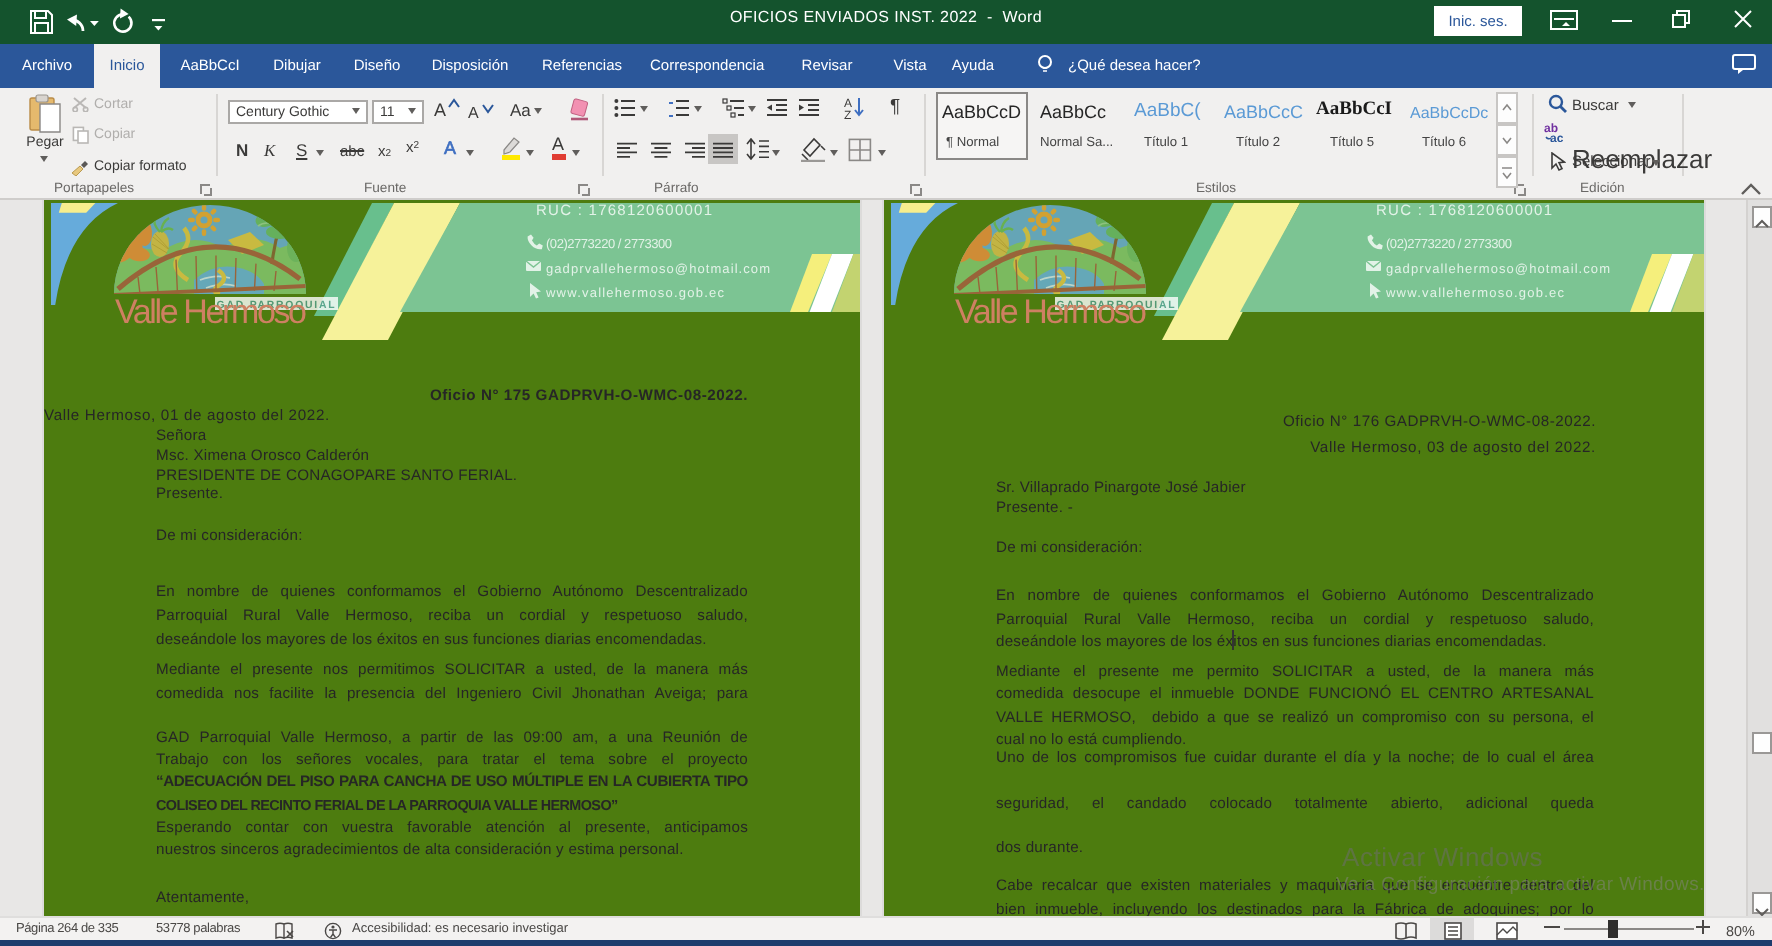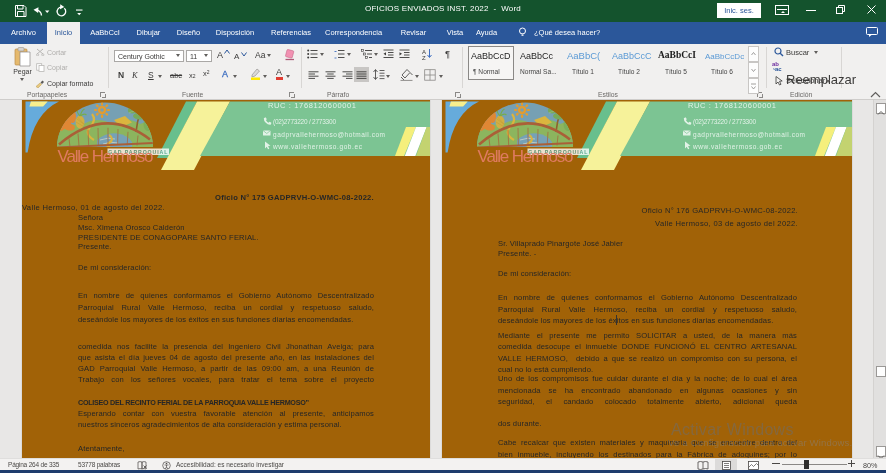--- a/index.html
+++ b/index.html
@@ -13,21 +13,21 @@
 #ribbonbg { position:absolute; left:0; top:44px; width:886px; height:56px; background:#f1f0ef; border-bottom:1px solid #cfcdcb; }
 #ribbon { position:absolute; left:0; top:0; width:886px; height:100px; }
 .gsep { position:absolute; top:47px; height:41px; width:1px; background:#d8d6d4; }
 .glabel { position:absolute; top:91px; font-size:6.8px; color:#6a6866; }
 .launcher { position:absolute; width:5px; height:5px; border-top:1px solid #8a8886; border-left:1px solid #8a8886; }
 .launcher:after { content:""; position:absolute; right:-1px; bottom:-1px; width:3px; height:3px; border-right:1px solid #8a8886; border-bottom:1px solid #8a8886; }
 .rtxt { position:absolute; font-size:7px; color:#3b3a39; white-space:nowrap; }
 .caret { position:absolute; left:0; top:0; width:0; height:0; border-left:2.5px solid transparent; border-right:2.5px solid transparent; border-top:3px solid #605e5c; }
 
 #docarea { position:absolute; left:0; top:100px; width:873px; height:358px; background:#e8e7e6; overflow:hidden; }
-.page { position:absolute; top:0; background:#a16207; height:360px; box-shadow:0 0 0 1px #dcdbda; overflow:hidden; }
+.page { position:absolute; top:0; background:#4d7c0f; height:360px; box-shadow:0 0 0 1px #dcdbda; overflow:hidden; }
 
 #statusbar { position:absolute; left:0; top:458px; width:886px; height:12px; background:#f3f2f1; border-top:1px solid #dfdedd; font-size:6.5px; color:#4a4846; letter-spacing:-0.2px; }
 #navybottom { position:absolute; left:0; top:470px; width:886px; height:3px; background:#1e3c6d; }
 
 #vscroll { position:absolute; left:873px; top:100px; width:13px; height:358px; background:#e1e0df; border-left:1px solid #d4d2d0; }
 .sbtn { position:absolute; left:2px; width:10px; height:11px; background:#fefefe; border:1px solid #9a9896; }
 
 .dline { position:absolute; font-size:7.6px; letter-spacing:0.12px; color:#262626; white-space:nowrap; }
 .jline { position:absolute; font-size:7.6px; letter-spacing:0.12px; color:#262626; text-align:justify; text-align-last:justify; white-space:normal; height:10px; overflow:visible; word-spacing:-0.2px; }
 </style>
@@ -408,24 +408,25 @@
     <div class="dline" style="left:0;right:56px;top:93px;text-align:right;font-weight:bold;letter-spacing:0.27px">Oficio N° 175 GADPRVH-O-WMC-08-2022.</div>
     <div class="dline" style="left:0;right:56px;top:103px;text-align:left;letter-spacing:0.33px">Valle Hermoso, 01 de agosto del 2022.</div>
     <div class="dline" style="left:56px;top:112.5px">Señora</div>
     <div class="dline" style="left:56px;top:122.5px">Msc. Ximena Orosco Calderón</div>
     <div class="dline" style="left:56px;top:132.5px">PRESIDENTE DE CONAGOPARE SANTO FERIAL.</div>
     <div class="dline" style="left:56px;top:141.5px">Presente.</div>
     <div class="dline" style="left:56px;top:162.8px">De mi consideración:</div>
     <div class="jline" style="left:56px;top:191.4px;width:296px">En nombre de quienes conformamos el Gobierno Autónomo Descentralizado</div>
     <div class="jline" style="left:56px;top:202.9px;width:296px">Parroquial Rural Valle Hermoso, reciba un cordial y respetuoso saludo,</div>
     <div class="dline" style="left:56px;top:214.5px">deseándole los mayores de los éxitos en sus funciones diarias encomendadas.</div>
+    <div class="jline" style="left:56px;top:230.3px;width:296px">Mediante el presente nos permitimos SOLICITAR a usted, de la manera más</div>
     <div class="jline" style="left:56px;top:241.9px;width:296px">comedida nos facilite la presencia del Ingeniero Civil Jhonathan Aveiga; para</div>
-    <div class="jline" style="left:56px;top:253px;width:296px">que asista el día jueves 04 de agosto del presente año, en las instalaciones del</div>
     <div class="jline" style="left:56px;top:264.2px;width:296px">GAD Parroquial Valle Hermoso, a partir de las 09:00 am, a una Reunión de</div>
     <div class="jline" style="left:56px;top:275.4px;width:296px">Trabajo con los señores vocales, para tratar el tema sobre el proyecto</div>
+    <div class="jline" style="left:56px;top:286.3px;width:296px;font-weight:bold;letter-spacing:-0.22px">“ADECUACIÓN DEL PISO PARA CANCHA DE USO MÚLTIPLE EN LA CUBIERTA TIPO</div>
     <div class="dline" style="left:56px;top:297.8px;font-weight:bold;font-size:7.2px;letter-spacing:-0.28px">COLISEO DEL RECINTO FERIAL DE LA PARROQUIA VALLE HERMOSO”</div>
     <div class="jline" style="left:56px;top:308.6px;width:296px">Esperando contar con vuestra favorable atención al presente, anticipamos</div>
     <div class="dline" style="left:56px;top:319.8px">nuestros sinceros agradecimientos de alta consideración y estima personal.</div>
     <div class="dline" style="left:56px;top:344.3px">Atentamente,</div>
   </div>
   <div class="page" id="page2" style="left:442px;width:410px">
     <svg class="abs" style="left:0;top:0" width="410" height="70" viewBox="0 0 410 70">
 
       <path d="M3.5 1.5 L37 1.5 Q11.5 13.5 5.6 52.5 L3.5 52.5 Z" fill="#66abdb"></path>
       <path d="M8.9 1.5 L25.7 1.5 L21.1 6.4 L7.4 6.4 Z" fill="#f7ee8d"></path>
@@ -518,28 +519,27 @@
     <div class="dline" style="left:56px;top:149px">Presente. -</div>
     <div class="dline" style="left:56px;top:169px">De mi consideración:</div>
     <div class="jline" style="left:56px;top:192.5px;width:299px">En nombre de quienes conformamos el Gobierno Autónomo Descentralizado</div>
     <div class="jline" style="left:56px;top:205px;width:299px">Parroquial Rural Valle Hermoso, reciba un cordial y respetuoso saludo,</div>
     <div class="dline" style="left:56px;top:216px">deseándole los mayores de los éxitos en sus funciones diarias encomendadas.</div>
     <div class="jline" style="left:56px;top:230.7px;width:299px">Mediante el presente me permito SOLICITAR a usted, de la manera más</div>
     <div class="jline" style="left:56px;top:242.2px;width:299px">comedida desocupe el inmueble DONDE FUNCIONÓ EL CENTRO ARTESANAL</div>
     <div class="jline" style="left:56px;top:253.7px;width:299px">VALLE HERMOSO,&nbsp; debido a que se realizó un compromiso con su persona, el</div>
     <div class="dline" style="left:56px;top:265.2px">cual no lo está cumpliendo.</div>
     <div class="jline" style="left:56px;top:274.1px;width:299px">Uno de los compromisos fue cuidar durante el día y la noche; de lo cual el área</div>
-    <div class="jline" style="left:56px;top:285.7px;width:299px">mencionada se ha encontrado abandonado en algunas ocasiones y sin</div>
     <div class="jline" style="left:56px;top:297.3px;width:299px">seguridad, el candado colocado totalmente abierto, adicional queda</div>
     <div class="dline" style="left:56px;top:319.3px">dos durante.</div>
     <div class="jline" style="left:56px;top:338px;width:299px">Cabe recalcar que existen materiales y maquinaria que se encuentre dentro del</div>
     <div class="jline" style="left:56px;top:350.1px;width:299px">bien inmueble, incluyendo los destinados para la Fábrica de adoquines; por lo</div>
     <div class="abs" style="left:174px;top:214.5px;width:1px;height:10px;background:#333"></div>
   </div>
-  <div class="abs" style="left:671px;top:320.5px;font-size:16px;color:rgba(110,110,110,0.55);letter-spacing:0.3px">Activar Windows</div>
+  <div class="abs" style="left:671px;top:320.5px;font-size:13px;color:rgba(110,110,110,0.55);letter-spacing:0.3px">Activar Windows</div>
   <div class="abs" style="left:668px;top:336.5px;font-size:9.5px;color:rgba(135,133,131,0.5);letter-spacing:0.2px;white-space:nowrap">Ve a Configuración para activar Windows.</div>
 </div>
 <div id="vscroll">
   <div class="sbtn" style="top:3px"><svg width="8" height="9" viewBox="0 0 8 9">
         <path d="M1 5.5 l3 -3 3 3" fill="none" stroke="#605e5c"></path>
       </svg></div>
   <div class="sbtn" style="top:266px"></div>
   <div class="sbtn" style="top:346px"><svg width="8" height="9" viewBox="0 0 8 9">
         <path d="M1 3.5 l3 3 3 -3" fill="none" stroke="#605e5c"></path>
       </svg></div>

